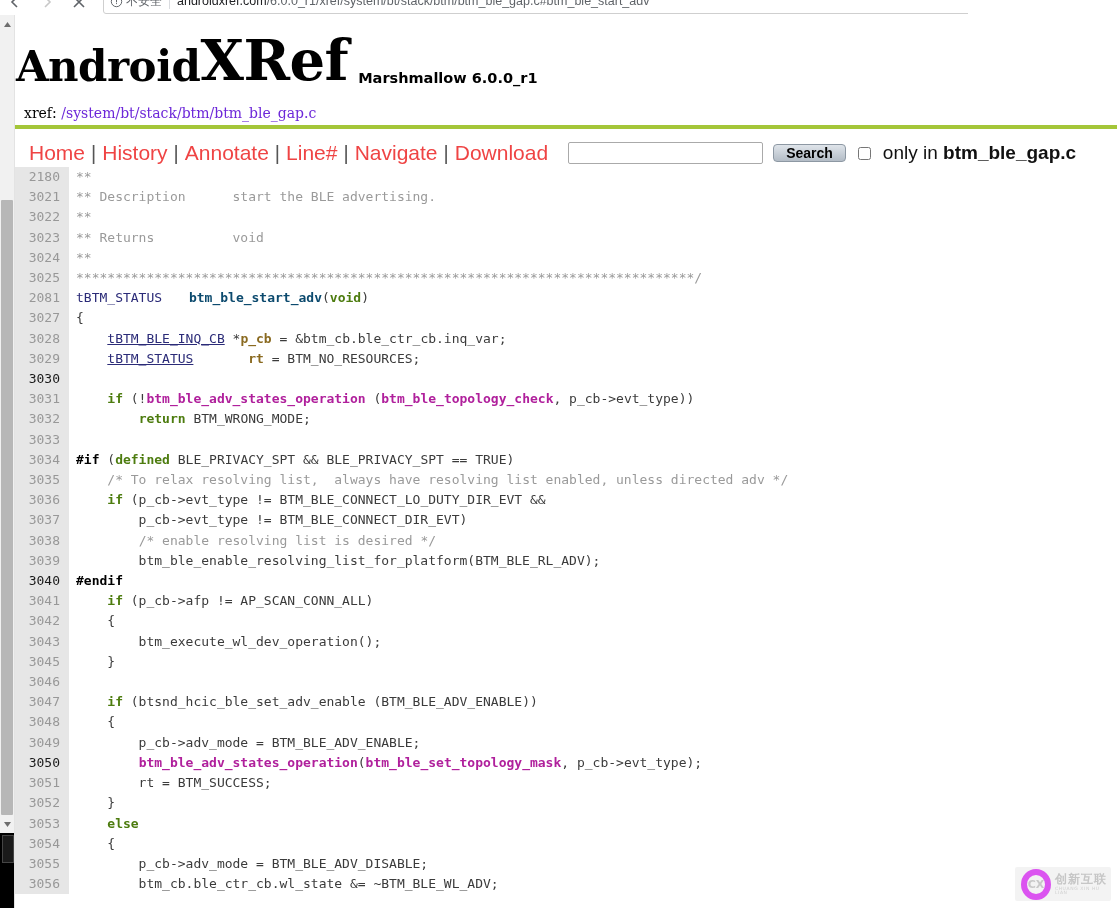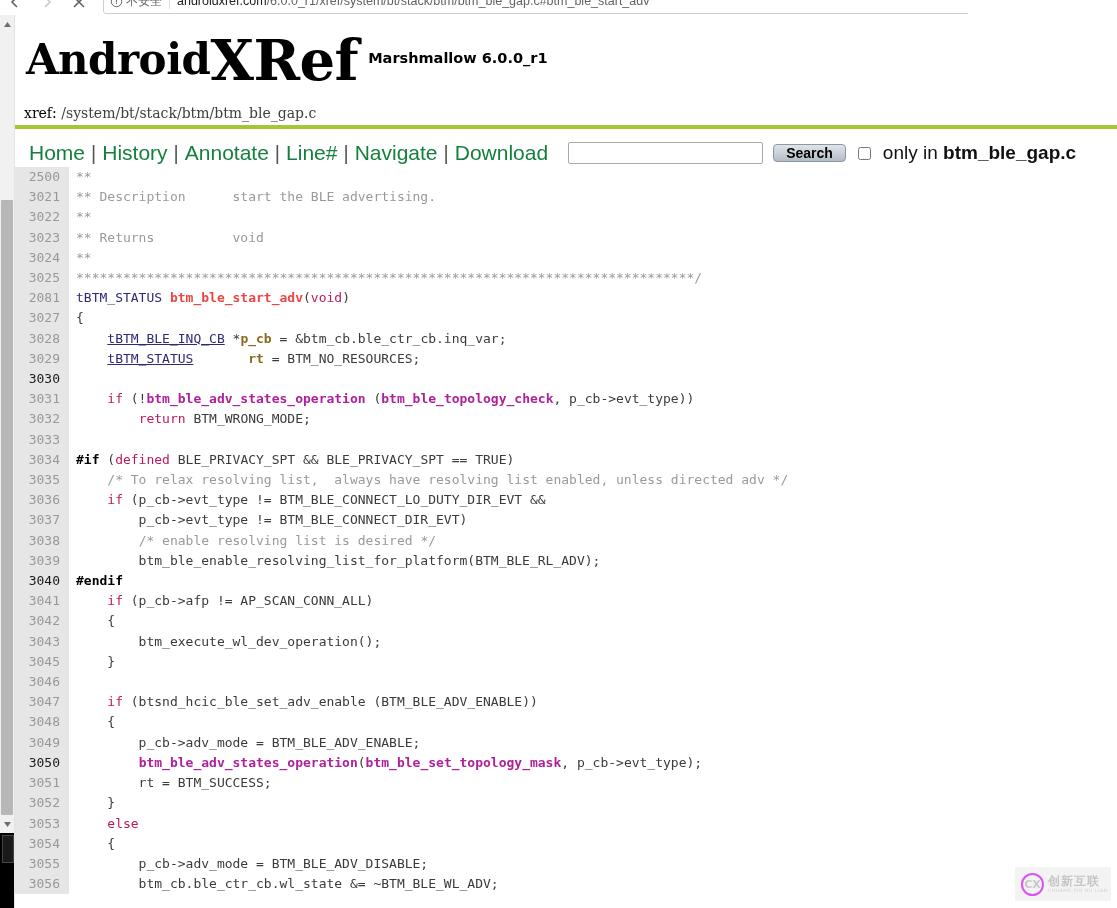--- a/index.html
+++ b/index.html
@@ -39,51 +39,51 @@
   .sb-arrow{position:absolute;left:0;width:14px;height:14px;display:flex;align-items:center;justify-content:center;}
   .sb-arrow.up{top:2px;}
   .sb-arrow.down{top:802px;}
   .sb-thumb{position:absolute;left:1px;top:185px;width:12px;height:615px;background:#b7b7b7;border-radius:1px;}
   .sb-blackbox{position:absolute;left:0px;top:818px;width:14px;height:90px;background:#000;}
   .sb-blackbox .inner{position:absolute;left:2px;top:2px;width:10px;height:26px;background:#1a1a1a;border:1px solid #454545;}
 
   
   .page-body{position:absolute;left:15px;top:15px;width:1102px;height:893px;background:#fff;overflow:hidden;}
 
-  .logo-row{position:absolute;left:11px;top:17px;display:flex;align-items:center;}
+  .logo-row{position:absolute;left:1px;top:17px;display:flex;align-items:flex-end;}
   .logo-android{
     font-family:"DejaVu Serif", serif;font-weight:bold;font-size:42px;
     letter-spacing:-0.5px;line-height:1;
   }
   .logo-xref{
     font-family:"DejaVu Serif", serif;font-weight:bold;font-size:56px;
     letter-spacing:-0.5px;line-height:1;
   }
   .logo-version{
     font-family:"DejaVu Sans", sans-serif;font-weight:bold;font-size:14.5px;
     margin-left:10px;position:relative;top:-2px;
   }
 
   .xref-line{
     position:absolute;left:9px;top:90px;
     font-family:"DejaVu Serif", serif;font-size:14px;color:#202020;
     white-space:nowrap;
   }
   .xref-label{color:#000;}
-  .xref-path{color:#404040;}
+  .xref-path{color:#6d28d9;}
 
   .green-rule{position:absolute;left:0px;top:110px;width:1102px;height:4px;background:#a4c639;}
 
   
   .menubar{
     position:absolute;left:0px;top:118px;width:1102px;height:40px;
     display:flex;align-items:center;white-space:nowrap;
   }
   .menu-link{
-    font-family:"Liberation Sans", sans-serif;font-size:21px;color:#15803d;
+    font-family:"Liberation Sans", sans-serif;font-size:21px;color:#ef4444;
     text-decoration:none;padding:0 6px;cursor:pointer;
   }
   .menu-link:first-of-type{padding-left:14px;}
   .menu-sep{color:#555;font-size:20px;}
   .search-input{
     width:195px;height:22px;margin-left:14px;
     border:1px solid #aaa;border-radius:2px;background:#fff;
     font-family:"Liberation Sans", sans-serif;font-size:13px;padding:0 4px;
     box-sizing:border-box;outline:none;
   }
@@ -116,38 +116,38 @@
   }
   .ln.mark{color:#1a1a1a;}
   .src{
     padding-left:7px;white-space:pre;vertical-align:top;color:#3b3b3b;
     font-family:"DejaVu Sans Mono", monospace;font-size:13px;line-height:18.2px;
   }
   .ln{line-height:18.2px;}
 
   
   .t-cmt{color:#9a9a9a;}
-  .t-kw{color:#be185d;font-weight:normal;}
+  .t-kw{color:#4d7c0f;font-weight:bold;}
   .t-type{color:#2b2b78;}
-  .t-fn{color:#ef4444;font-weight:bold;}
+  .t-fn{color:#0c4a6e;font-weight:bold;margin-left:19px;}
   .t-call{color:#b0209c;font-weight:bold;}
   .t-var{color:#8a6a20;font-weight:bold;}
   .t-plain{color:#3b3b3b;}
   .t-ul{text-decoration:underline;}
   .t-pp{color:#000;font-weight:bold;}
 
   
   .watermark{
     position:absolute;right:6px;bottom:7px;width:96px;height:34px;
     background:#f2f2f2;border-radius:2px;
     display:flex;align-items:center;gap:4px;padding-left:6px;
     box-sizing:border-box;opacity:.92;
   }
   .wm-logo{
-    width:19px;height:19px;border:2px solid #d946ef;border-radius:50%;
+    width:19px;height:19px;border:6px solid #d946ef;border-radius:50%;
     display:flex;align-items:center;justify-content:center;
     font-family:"DejaVu Sans", sans-serif;font-size:11px;font-weight:bold;color:#c4c4c4;
   }
   .wm-text{display:flex;flex-direction:column;line-height:1;}
   .wm-cn{font-family:"DejaVu Sans", sans-serif;font-size:12px;color:#c2c2c2;font-weight:bold;letter-spacing:1px;}
   .wm-en{font-family:"DejaVu Sans", sans-serif;font-size:4.5px;color:#cdcdcd;letter-spacing:.6px;margin-top:2px;}
 </style>
 </head>
 <body>
 
@@ -234,21 +234,21 @@
       <input class="search-input" type="text" placeholder="" style="">
       <button class="search-btn">Search</button>
       <input class="only-chk" type="checkbox" style="">
       <span class="only-label"><span>only in</span> <span class="only-file">btm_ble_gap.c</span></span>
     </div>
 
     <div class="code-area">
       <table class="code-table">
         <tbody id="code-body">
             <tr class="code-row">
-              <td class="ln">2500</td>
+              <td class="ln">2180</td>
               <td class="src"><span class="t-cmt">**</span></td>
             </tr>
             <tr class="code-row">
               <td class="ln">3021</td>
               <td class="src"><span class="t-cmt">** Description      start the BLE advertising.</span></td>
             </tr>
             <tr class="code-row">
               <td class="ln">3022</td>
               <td class="src"><span class="t-cmt">**</span></td>
             </tr>

